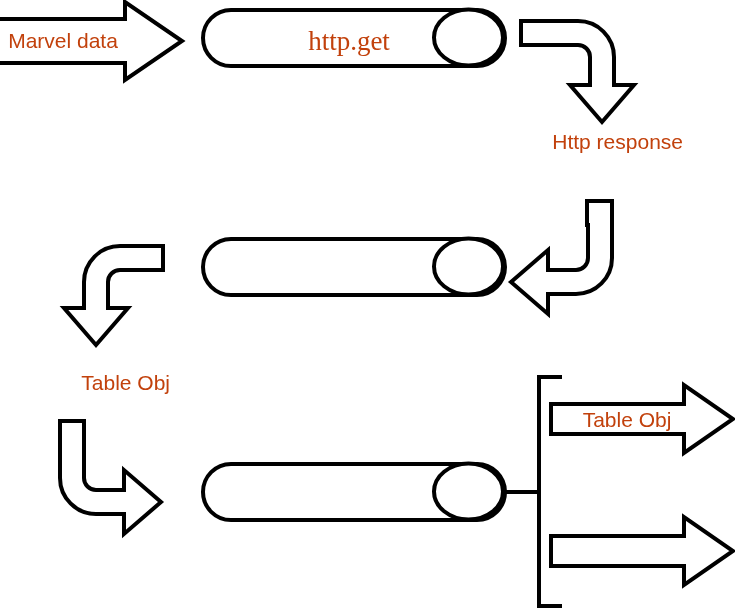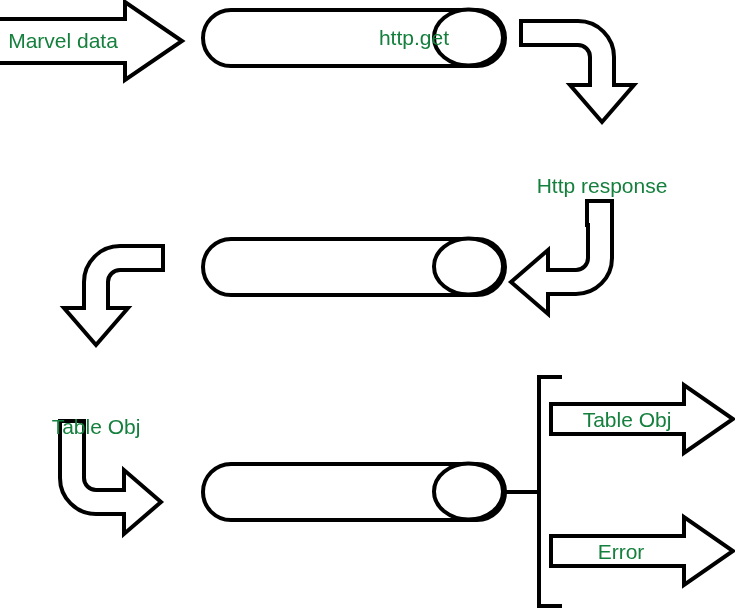--- a/index.html
+++ b/index.html
@@ -33,38 +33,38 @@
   }
   .open-line {
     fill: none;
     stroke: #000000;
     stroke-width: 4;
     stroke-linecap: butt;
     stroke-linejoin: miter;
   }
   .label {
     position: absolute;
-    color: #15803d;
+    color: #c2410c;
     font-family: "Liberation Sans", sans-serif;
     white-space: nowrap;
     line-height: 1.12;
     user-select: none;
   }
   .lbl-node {
-    font-size: 21px;
-    text-align: right;
+    font-size: 27px;
+    text-align: center;
+    font-family: Liberation Serif, serif;
   }
   .lbl-arrow {
     font-size: 21px;
     text-align: center;
   }
   .lbl-free {
     font-size: 21px;
-    text-align: center;
-    margin-top: 44px;
+    text-align: right;
   }
 </style>
 </head>
 <body>
 
 <div id="canvas">
 
   <svg class="layer" viewBox="0 0 735 611">
 
     <g>
@@ -133,15 +133,14 @@
   <div class="label lbl-node" style="left:249px; top:26px; width:200px;">http.get</div>
 
   <div class="label lbl-free" style="left:521px; top:130px; width:162px; white-space:normal;">Http response</div>
 
 
   <div class="label lbl-free" style="left:22px; top:371px; width:148px;">Table Obj</div>
 
 
   <div class="label lbl-arrow" style="left:557px; top:408px; width:140px;">Table Obj</div>
 
-  <div class="label lbl-arrow" style="left:551px; top:540px; width:140px;">Error</div>
 
 </div>
 
 </body></html>

